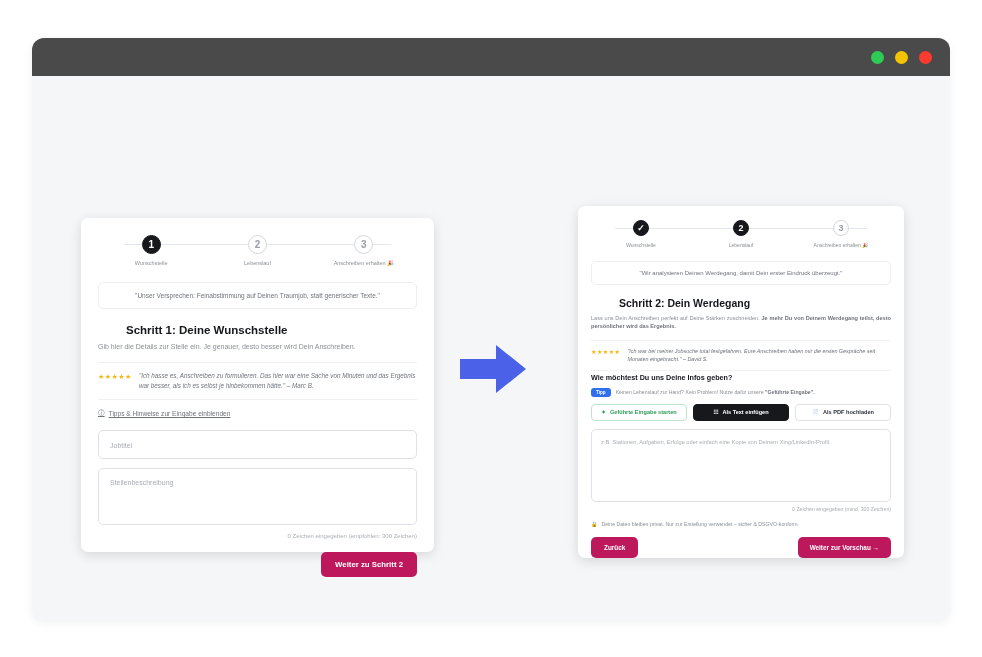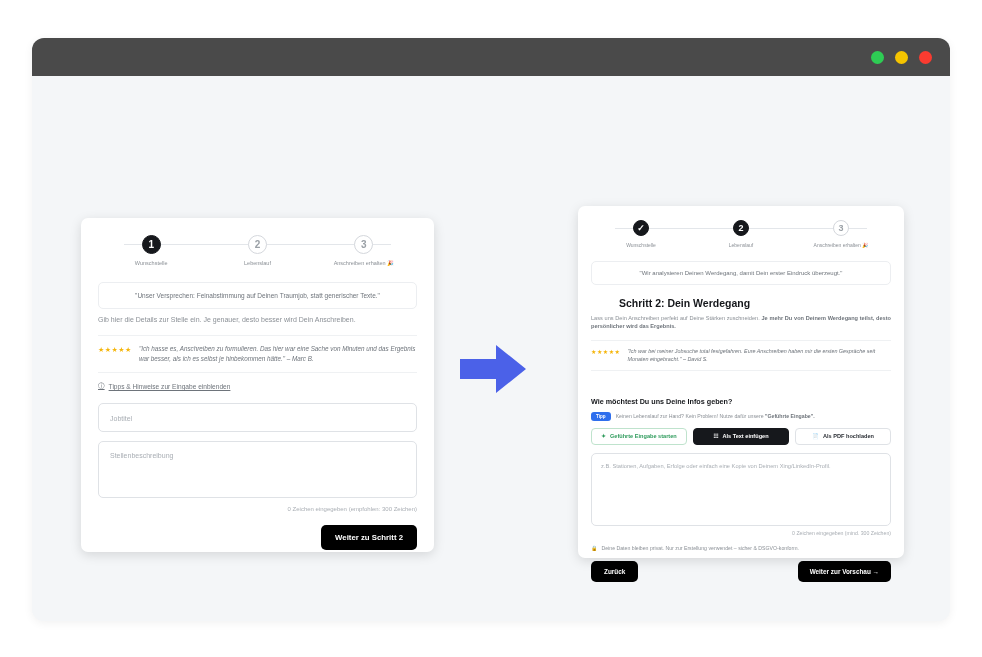--- a/index.html
+++ b/index.html
@@ -139,21 +139,21 @@
   }
   .card-left .text-input { height: 29px; padding: 0 11px; font-size: 7px; margin-top: 12px; line-height: 29px; }
   .card-left .text-area  { height: 57px; padding: 9px 11px; font-size: 7px; margin-top: 9px; line-height: 1.4; }
   .card-right .text-area { height: 73px; padding: 8px 9px; font-size: 5.7px; margin-top: 8px; line-height: 1.7; }
 
   .counter { text-align: right; color: #a9aeb4; }
   .card-left .counter { font-size: 6px; margin-top: 8px; }
   .card-right .counter { font-size: 5.2px; margin-top: 4px; }
 
   
-  .question { font-size: 7.2px; font-weight: bold; color: #15171b; margin-top: 26px; }
+  .question { font-size: 7.2px; font-weight: bold; color: #15171b; margin-top: 2px; }
   .tip-row { display: flex; align-items: center; gap: 5px; margin-top: 6px; }
   .tip-badge {
     background: #2f6fed; color: #ffffff;
     font-size: 4.6px; font-weight: bold;
     padding: 2px 5px; border-radius: 3px;
   }
   .tip-text { font-size: 5.2px; color: #8b9096; }
   .tip-text b { color: #6e747b; }
 
   
@@ -174,21 +174,21 @@
   .privacy {
     display: flex; align-items: center; gap: 4px;
     font-size: 5.2px; color: #8b9096;
     margin-top: 9px;
   }
 
   
   .footer-left  { display: flex; justify-content: flex-end; margin-top: 13px; }
   .footer-right { display: flex; justify-content: space-between; align-items: center; margin-top: 10px; }
   .btn-dark {
-    background: #000000; color: #ffffff;
+    background: #be185d; color: #ffffff;
     border: none; border-radius: 5px;
     font-family: "Liberation Sans", sans-serif;
     font-weight: bold; cursor: pointer;
   }
   .card-left .btn-dark  { font-size: 7.8px; padding: 8px 14px; }
   .btn-back { font-size: 6.4px; padding: 7px 13px; }
   .btn-next { font-size: 6.4px; padding: 7px 12px; }
 
   
   .arrow-wrap { position: absolute; left: 428px; top: 267px; }
@@ -220,20 +220,21 @@
           <div class="step-label">Lebenslauf</div>
         </div>
         <div class="step">
           <div class="bubble idle">3</div>
           <div class="step-label">Anschreiben erhalten 🎉</div>
         </div>
       </div>
 
       <div class="promise">"Unser Versprechen: Feinabstimmung auf Deinen Traumjob, statt generischer Texte."</div>
 
+      <div class="heading">Schritt 1: Deine Wunschstelle</div>
       <div class="subtext">Gib hier die Details zur Stelle ein. Je genauer, desto besser wird Dein Anschreiben.</div>
 
       <div class="testimonial">
         <span class="stars">★★★★★</span>
         <span class="quote">"Ich hasse es, Anschreiben zu formulieren. Das hier war eine Sache von Minuten und das Ergebnis war besser, als ich es selbst je hinbekommen hätte." – Marc B.</span>
       </div>
 
       <div class="tips-link">
         <span>ⓘ</span>
         <span>Tipps &amp; Hinweise zur Eingabe einblenden</span>

